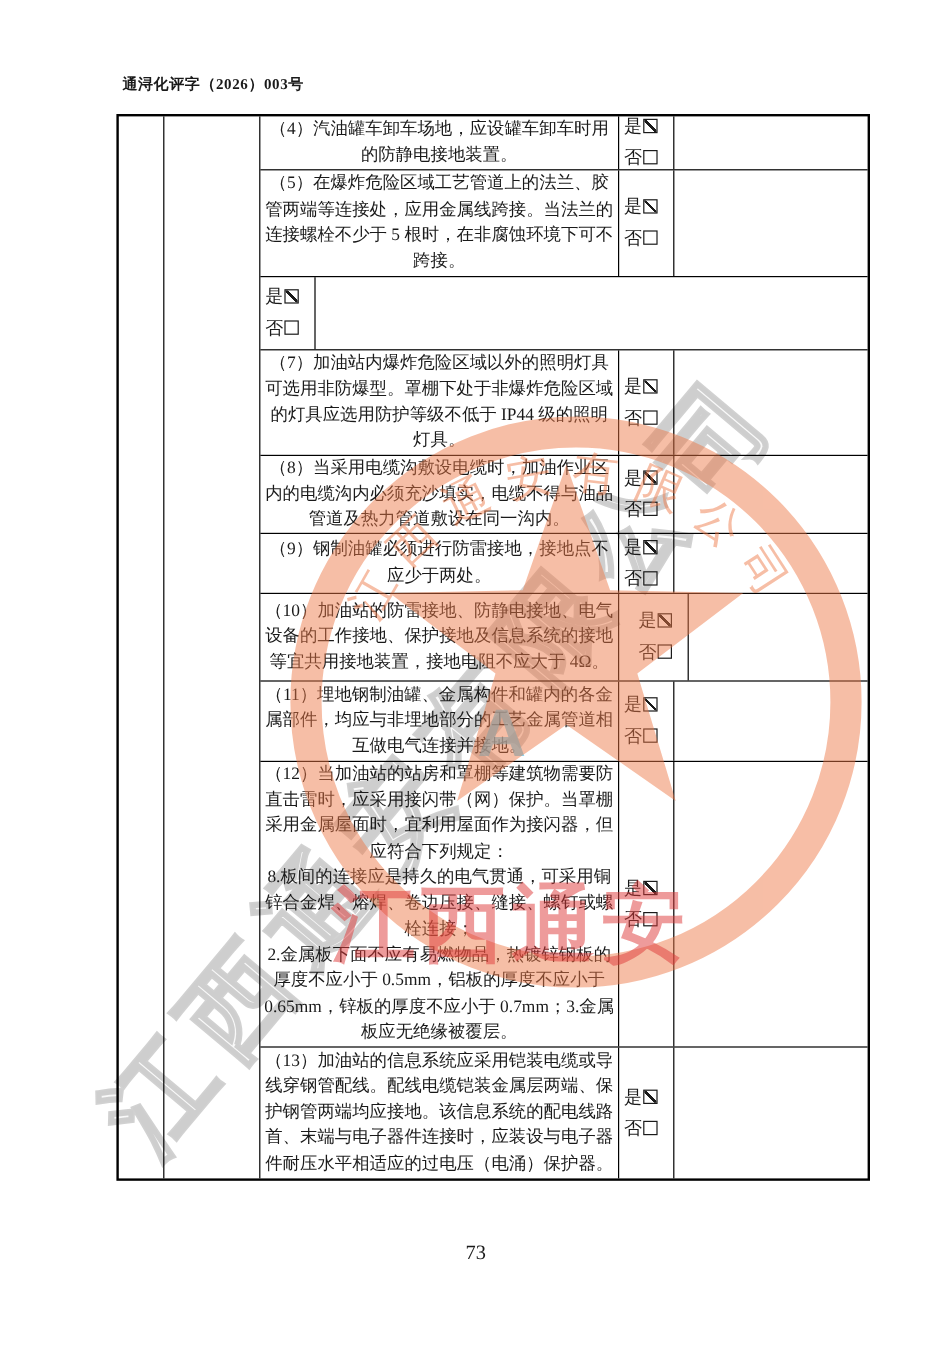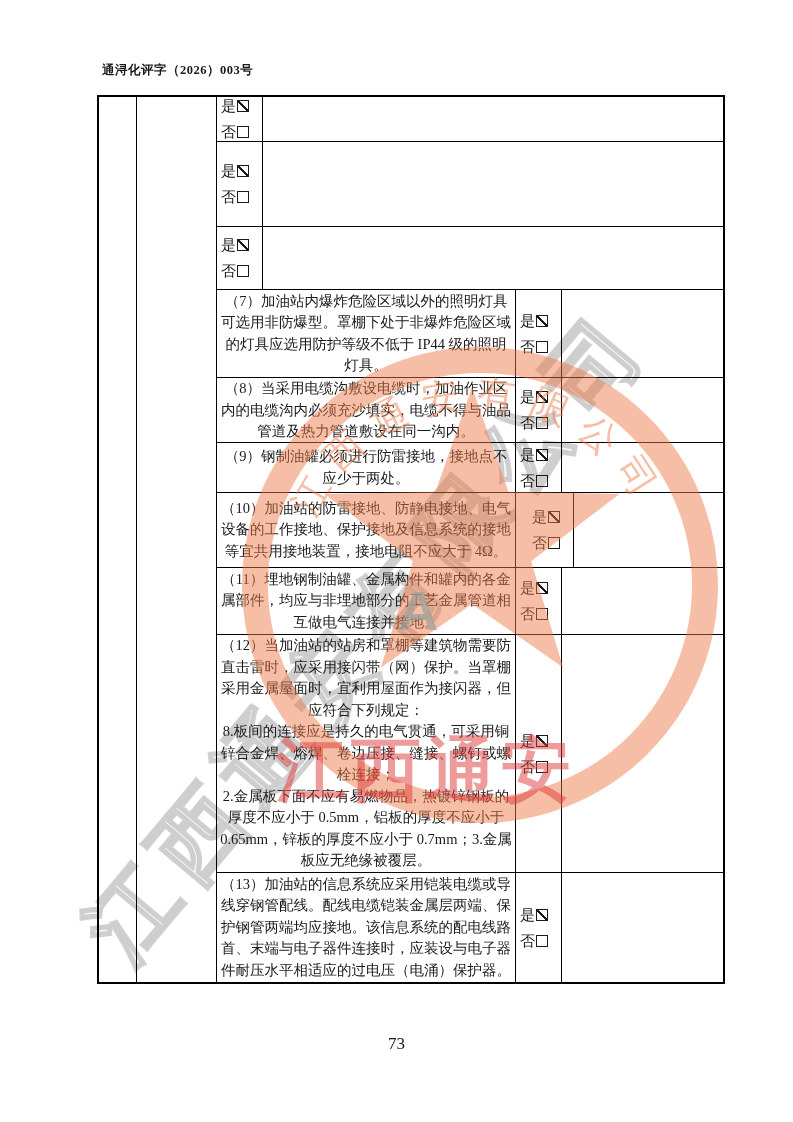--- a/index.html
+++ b/index.html
@@ -71,27 +71,33 @@
 
 <div class="hdr">
   <span>通浔化评字（2026）003号</span>
 </div>
 
 <div class="tbl">
   <div class="col-a"></div>
   <div class="col-b"></div>
   <div class="rows" id="rows">
       <div class="trow" style="height: 45px;">
+        <div class="cell c-text">
+          <p>（4）汽油罐车卸车场地，应设罐车卸车时用的防静电接地装置。</p>
+        </div>
         <div class="cell c-check">
           <span class="opt"><span>是</span><span class="box checked"></span></span>
           <span class="opt"><span>否</span><span class="box"></span></span>
         </div>
         <div class="cell c-remark"></div>
       </div>
       <div class="trow" style="height: 92px;">
+        <div class="cell c-text">
+          <p>（5）在爆炸危险区域工艺管道上的法兰、胶管两端等连接处，应用金属线跨接。当法兰的连接螺栓不少于 5 根时，在非腐蚀环境下可不跨接。</p>
+        </div>
         <div class="cell c-check">
           <span class="opt"><span>是</span><span class="box checked"></span></span>
           <span class="opt"><span>否</span><span class="box"></span></span>
         </div>
         <div class="cell c-remark"></div>
       </div>
       <div class="trow" style="height: 68px;">
         <div class="cell c-check">
           <span class="opt"><span>是</span><span class="box checked"></span></span>
           <span class="opt"><span>否</span><span class="box"></span></span>

